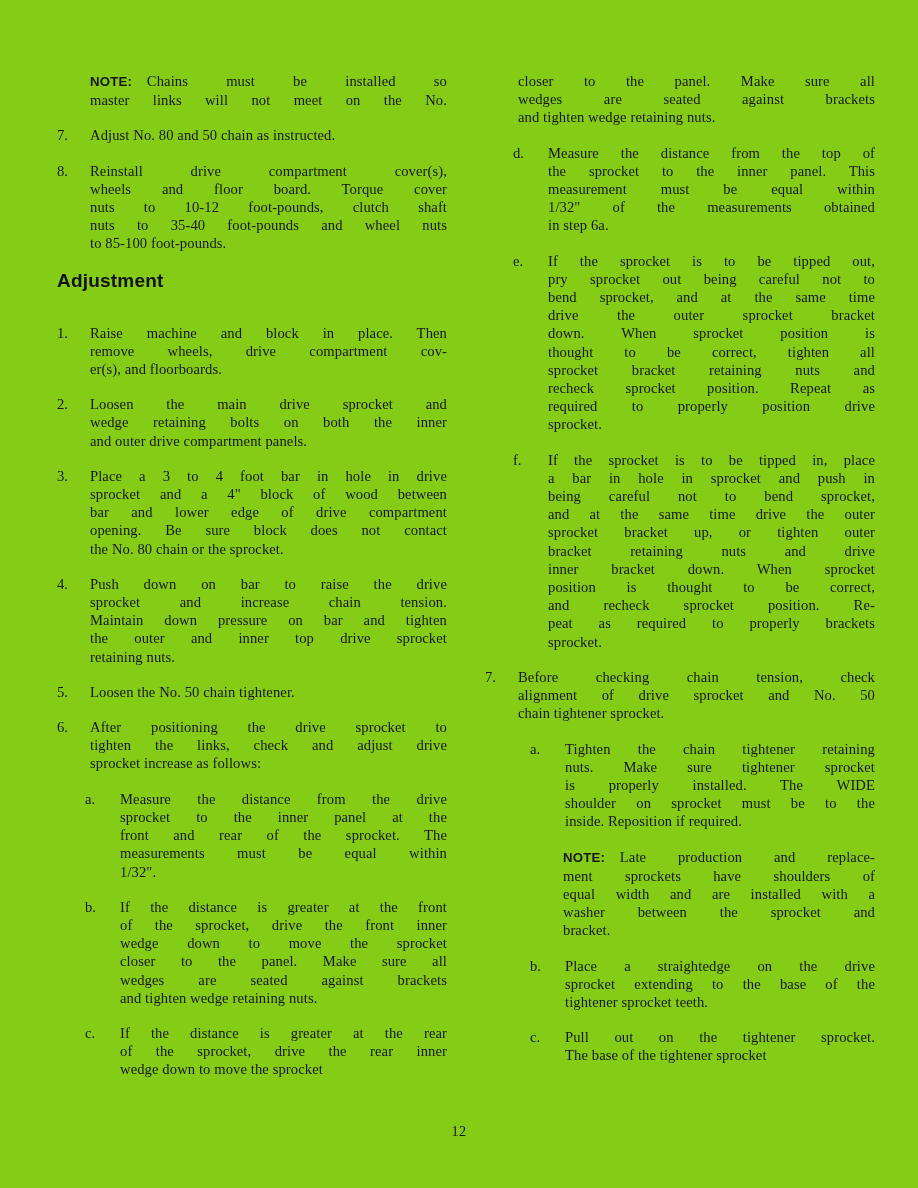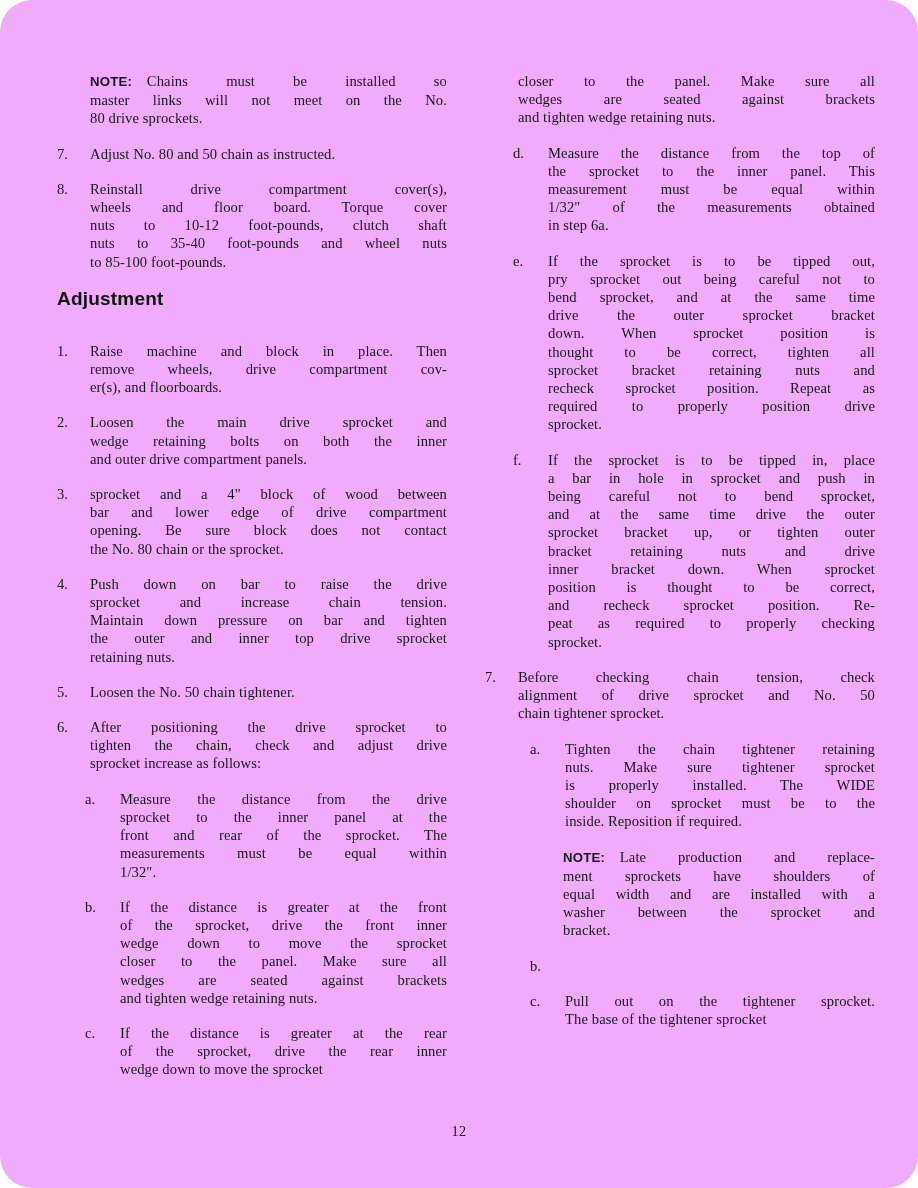--- a/index.html
+++ b/index.html
@@ -12,22 +12,21 @@
     width: 918px;
     height: 1188px;
     position: relative;
     font-family: "Liberation Serif", "DejaVu Serif", serif;
     color: #161616;
     overflow: hidden;
   }
   #page {
     position: absolute;
     inset: 0;
-    background: #f0abfc;
-    border-radius: 32px;
+    background: #84cc16;
   }
   .columns {
     position: absolute;
     top: 72px;
     left: 0;
     width: 918px;
     display: flex;
     flex-direction: row;
     align-items: flex-start;
   }
@@ -109,21 +108,20 @@
 <div id="page">
 
   <div class="columns">
 
     <div class="col col-left" id="col-left">
         <div class="item indent-note">
           <div class="marker marker-num" style="width: 33px;"></div>
           <div class="body">
             <span class="ln"><span class="note-label">NOTE:</span>  Chains must be installed so</span>
             <span class="ln">master links will not meet on the No.</span>
-            <span class="ln last">80 drive sprockets.</span>
           </div>
         </div>
         <div class="item">
           <div class="marker marker-num">7.</div>
           <div class="body">
             <span class="ln last">Adjust No. 80 and 50 chain as instructed.</span>
           </div>
         </div>
         <div class="item">
           <div class="marker marker-num">8.</div>
@@ -150,20 +148,21 @@
           <div class="marker marker-num">2.</div>
           <div class="body">
             <span class="ln">Loosen the main drive sprocket and</span>
             <span class="ln">wedge retaining bolts on both the inner</span>
             <span class="ln last">and outer drive compartment panels.</span>
           </div>
         </div>
         <div class="item">
           <div class="marker marker-num">3.</div>
           <div class="body">
+            <span class="ln">Place a 3 to 4 foot bar in hole in drive</span>
             <span class="ln">sprocket and a 4" block of wood between</span>
             <span class="ln">bar and lower edge of drive compartment</span>
             <span class="ln">opening. Be sure block does not contact</span>
             <span class="ln last">the No. 80 chain or the sprocket.</span>
           </div>
         </div>
         <div class="item">
           <div class="marker marker-num">4.</div>
           <div class="body">
             <span class="ln">Push down on bar to raise the drive</span>
@@ -176,21 +175,21 @@
         <div class="item">
           <div class="marker marker-num">5.</div>
           <div class="body">
             <span class="ln last">Loosen the No. 50 chain tightener.</span>
           </div>
         </div>
         <div class="item">
           <div class="marker marker-num">6.</div>
           <div class="body">
             <span class="ln">After positioning the drive sprocket to</span>
-            <span class="ln">tighten the chain, check and adjust drive</span>
+            <span class="ln">tighten the links, check and adjust drive</span>
             <span class="ln last">sprocket increase as follows:</span>
           </div>
         </div>
         <div class="item indent-a">
           <div class="marker marker-sub">a.</div>
           <div class="body">
             <span class="ln">Measure the distance from the drive</span>
             <span class="ln">sprocket to the inner panel at the</span>
             <span class="ln">front and rear of the sprocket. The</span>
             <span class="ln">measurements must be equal  within</span>
@@ -257,21 +256,21 @@
           <div class="body">
             <span class="ln">If the sprocket is to be tipped in, place</span>
             <span class="ln">a bar in hole in sprocket and push in</span>
             <span class="ln">being careful not to bend sprocket,</span>
             <span class="ln">and at the same time drive the outer</span>
             <span class="ln">sprocket bracket up, or tighten outer</span>
             <span class="ln">bracket retaining nuts and drive</span>
             <span class="ln">inner bracket down. When sprocket</span>
             <span class="ln">position is thought to be correct,</span>
             <span class="ln">and recheck sprocket position. Re-</span>
-            <span class="ln">peat as required to properly checking</span>
+            <span class="ln">peat as required to properly brackets</span>
             <span class="ln last">sprocket.</span>
           </div>
         </div>
         <div class="item">
           <div class="marker marker-num">7.</div>
           <div class="body">
             <span class="ln">Before checking chain tension, check</span>
             <span class="ln">alignment of drive sprocket and No. 50</span>
             <span class="ln last">chain tightener sprocket.</span>
           </div>
@@ -291,20 +290,25 @@
           <div class="body">
             <span class="ln"><span class="note-label">NOTE:</span>  Late production and replace-</span>
             <span class="ln">ment sprockets have shoulders of</span>
             <span class="ln">equal width and are installed with a</span>
             <span class="ln">washer between the sprocket and</span>
             <span class="ln last">bracket.</span>
           </div>
         </div>
         <div class="item indent-a" style="margin-left: 45px;">
           <div class="marker marker-sub">b.</div>
+          <div class="body">
+            <span class="ln">Place a straightedge on the drive</span>
+            <span class="ln">sprocket extending to the base of the</span>
+            <span class="ln last">tightener sprocket teeth.</span>
+          </div>
         </div>
         <div class="item indent-a" style="margin-left: 45px;">
           <div class="marker marker-sub">c.</div>
           <div class="body">
             <span class="ln">Pull out on the tightener sprocket.</span>
             <span class="ln last">The base of the tightener sprocket</span>
           </div>
         </div>
       </div>
 

